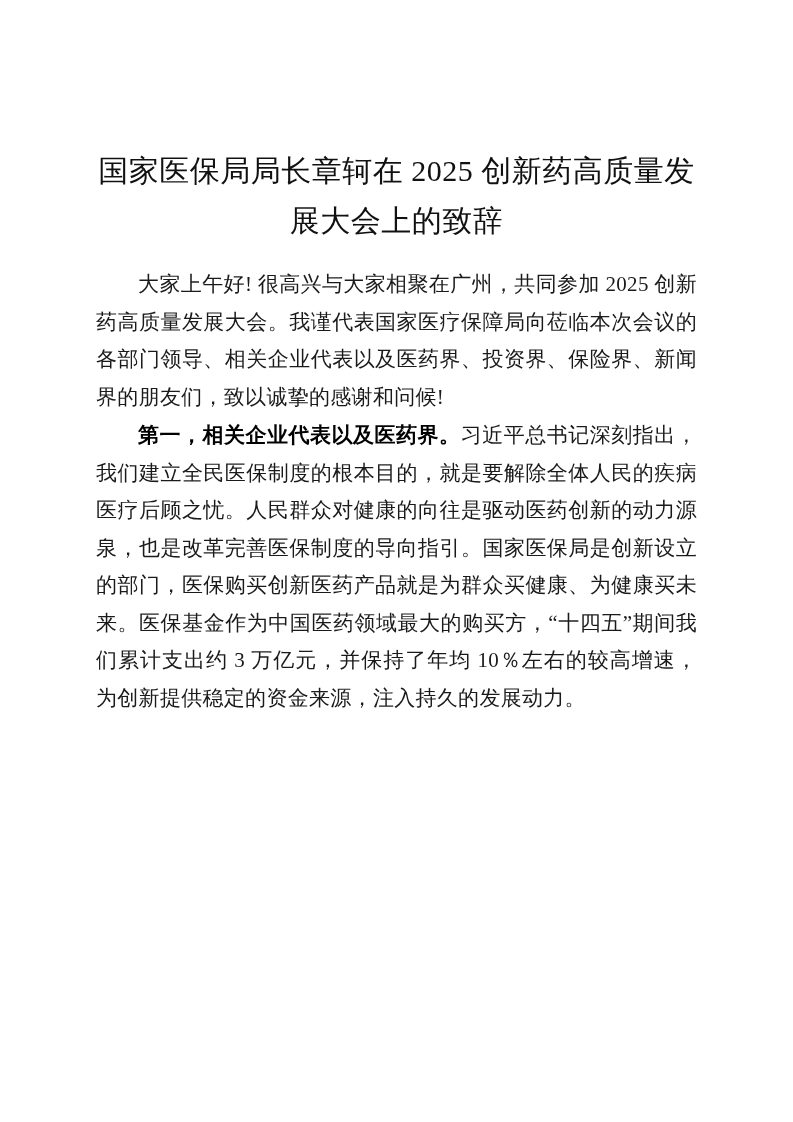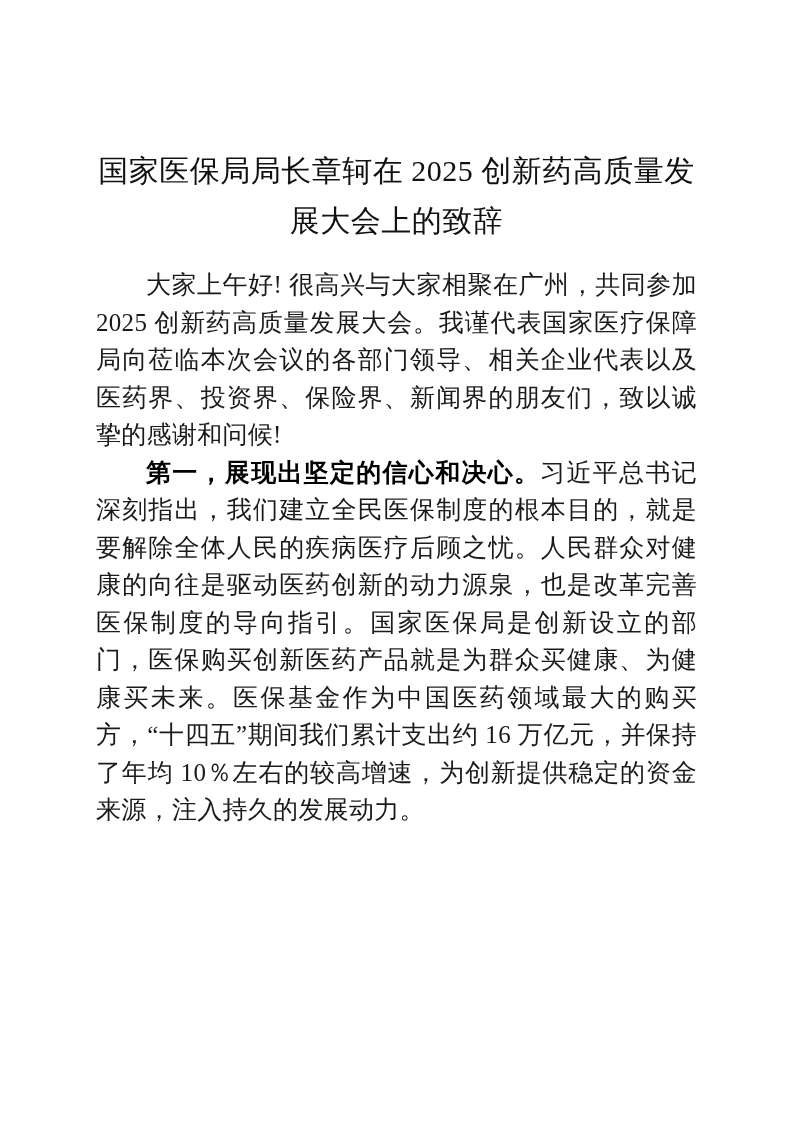--- a/index.html
+++ b/index.html
@@ -27,21 +27,21 @@
     font-weight: normal;
     text-align: center;
     color: #111111;
     letter-spacing: 0.5px;
   }
   .body-text {
     margin-top: 20px;
   }
   .para {
     margin: 0;
-    font-size: 25px;
+    font-size: 21px;
     line-height: 37.5px;
     text-align: justify;
     text-indent: 2em;
     color: #1a1a1a;
     letter-spacing: 0.3px;
   }
   .para .lead {
     font-family: "Liberation Sans", "DejaVu Sans", sans-serif;
     font-weight: bold;
     color: #000000;
@@ -67,19 +67,19 @@
 <div class="page">
   <div class="content">
 
     <h1 class="doc-title">国家医保局局长章轲在 2025 创新药高质量发展大会上的致辞</h1>
 
     <div class="body-text">
 
       <p class="para"><span>大家上午好! 很高兴与大家相聚在广州，共同参加 2025 创新药高质量发展大会。我谨代表国家医疗保障局向莅临本次会议的各部门领导、相关企业代表以及医药界、投资界、保险界、新闻界的朋友们，致以诚挚的感谢和问候!</span></p>
 
 
-      <p class="para"><strong class="lead">第一，展现出坚定的信心和决心。</strong><span>习近平总书记深刻指出，我们建立全民医保制度的根本目的，就是要解除全体人民的疾病医疗后顾之忧。人民群众对健康的向往是驱动医药创新的动力源泉，也是改革完善医保制度的导向指引。国家医保局是创新设立的部门，医保购买创新医药产品就是为群众买健康、为健康买未来。医保基金作为中国医药领域最大的购买方，“十四五”期间我们累计支出约 16 万亿元，并保持了年均 10％左右的较高增速，为创新提供稳定的资金来源，注入持久的发展动力。</span></p>
+      <p class="para"><strong class="lead">第一，相关企业代表以及医药界。</strong><span>习近平总书记深刻指出，我们建立全民医保制度的根本目的，就是要解除全体人民的疾病医疗后顾之忧。人民群众对健康的向往是驱动医药创新的动力源泉，也是改革完善医保制度的导向指引。国家医保局是创新设立的部门，医保购买创新医药产品就是为群众买健康、为健康买未来。医保基金作为中国医药领域最大的购买方，“十四五”期间我们累计支出约 3 万亿元，并保持了年均 10％左右的较高增速，为创新提供稳定的资金来源，注入持久的发展动力。</span></p>
 
     </div>
   </div>
 
   <div class="footer-page"><span class="dash">—</span><span class="num">1</span><span class="dash">—</span></div>
 </div>
 
 </body></html>

